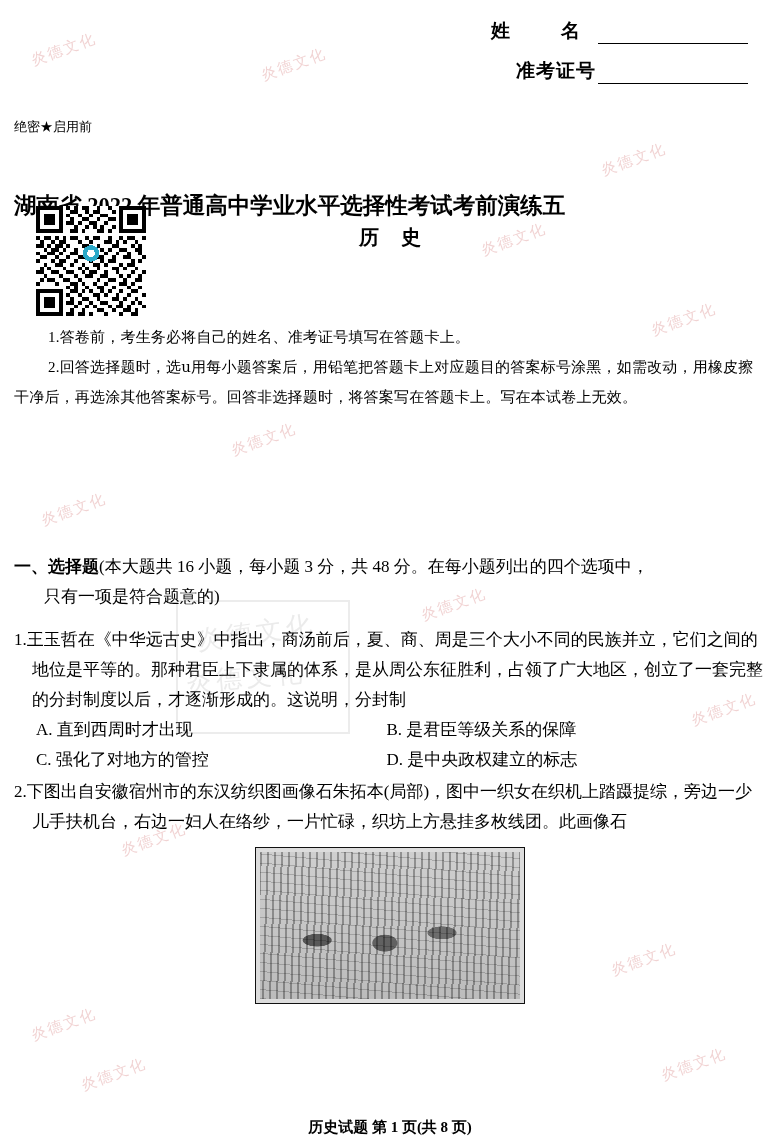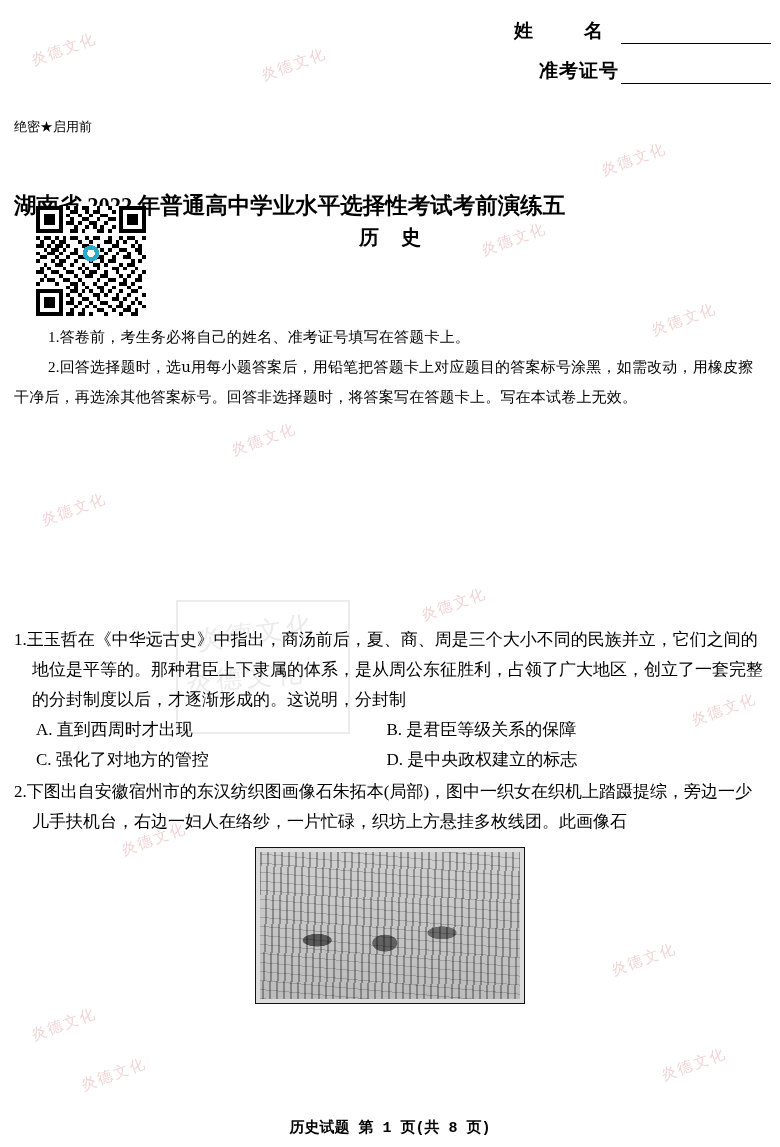--- a/index.html
+++ b/index.html
@@ -54,21 +54,21 @@
   .wm-box {
     position: absolute;
     border: 2px solid #dcdcdc;
     opacity: 0.55;
   }
 
   
   .id-fields {
     position: absolute;
     top: 18px;
-    right: 9px;
+    right: 32px;
     width: 300px;
     z-index: 10;
   }
   .id-row {
     display: flex;
     align-items: flex-end;
     justify-content: flex-end;
     margin-bottom: 14px;
   }
   .id-label {
@@ -222,21 +222,21 @@
   
   .footer {
     position: absolute;
     bottom: 10px;
     left: 0;
     width: 780px;
     text-align: center;
     font-size: 15px;
     font-weight: bold;
     z-index: 10;
-    font-family: Liberation Mono, monospace;
+    font-family: Liberation Serif, serif;
   }
 </style>
 </head>
 <body>
 
 <div class="page">
 
   <div class="watermark-layer">
     <div class="wm" style="top:40px;left:30px;">炎德文化</div>
     <div class="wm" style="top:55px;left:260px;">炎德文化</div>
@@ -487,20 +487,24 @@
       <circle cx="14.5" cy="12.5" r="2.2" fill="#2aa9c9"></circle>
       <circle cx="14.5" cy="12.5" r="1.0" fill="#ffffff"></circle>
     </svg>
   </div>
 
   <div class="notes">
     <div class="note-item">1.答卷前，考生务必将自己的姓名、准考证号填写在答题卡上。</div>
     <div class="note-item">2.回答选择题时，选ս用每小题答案后，用铅笔把答题卡上对应题目的答案标号涂黑，如需改动，用橡皮擦干净后，再选涂其他答案标号。回答非选择题时，将答案写在答题卡上。写在本试卷上无效。</div>
   </div>
 
+  <div class="section-head">
+    <b>一、选择题</b><span>(本大题共 16 小题，每小题 3 分，共 48 分。在每小题列出的四个选项中，</span>
+    <span class="cont">只有一项是符合题意的)</span>
+  </div>
 
   <div class="questions">
 
     <div class="q">
       <div class="q-body">
         <span>1.</span><span>王玉哲在《中华远古史》中指出，商汤前后，夏、商、周是三个大小不同的民族并立，它们之间的地位是平等的。那种君臣上下隶属的体系，是从周公东征胜利，占领了广大地区，创立了一套完整的分封制度以后，才逐渐形成的。这说明，分封制</span>
       </div>
       <div class="options-2col">
         <div class="opt">A. 直到西周时才出现</div>
         <div class="opt">B. 是君臣等级关系的保障</div>

